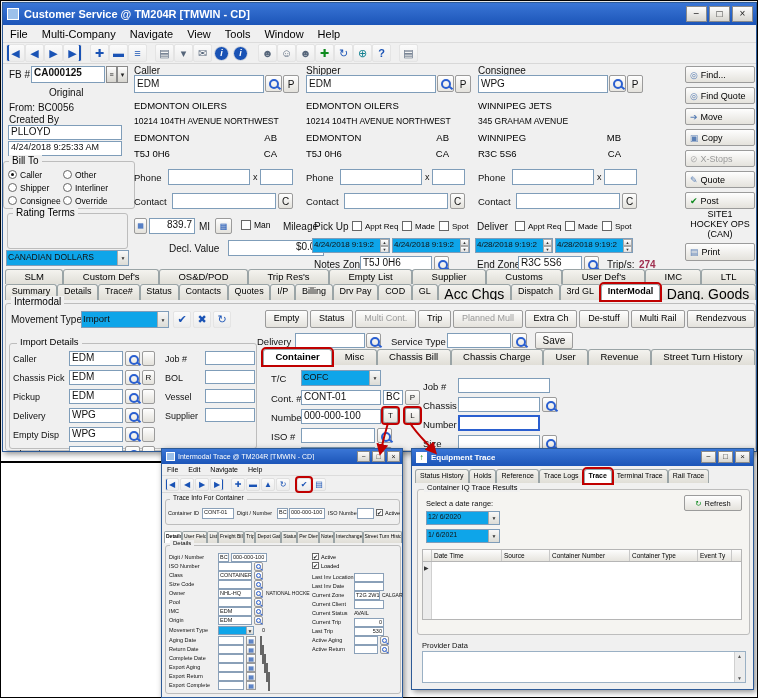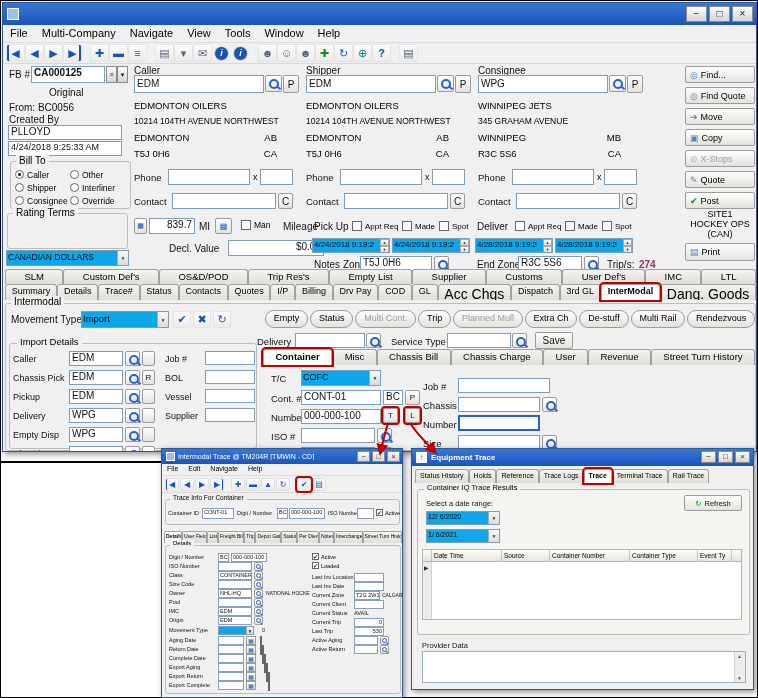--- a/index.html
+++ b/index.html
@@ -6,21 +6,21 @@
 html,body{width:758px;height:698px}
 body{font-family:"Liberation Sans",sans-serif;background:#fff;position:relative;overflow:hidden}
 .screen{position:absolute;inset:0;border:1px solid #000;background:#fff}
 .a{position:absolute}
 .win{position:absolute;background:#f0f0f0;border:1px solid #2d5a96;box-shadow:2px 2px 6px rgba(0,0,0,.45)}
 .tbar{position:absolute;left:0;top:0;right:0;background:linear-gradient(180deg,#3a76d6,#1c55b8);color:#fff;display:flex;align-items:center;gap:5px;padding-left:4px}
 .ttl{font-weight:bold;white-space:nowrap;overflow:hidden}
 .appicon{width:12px;height:12px;background:#9cc0ea;border:1px solid #fff;flex:none}
 .wbtns{position:absolute;display:flex;gap:2px}
 .wbtn{background:linear-gradient(#fdfdfd,#d7d5cf);border:1px solid #8a8a8a;color:#222;display:flex;align-items:center;justify-content:center;line-height:1}
-.menubar{position:absolute;display:flex;align-items:flex-start;background:#f0f0f0;border-bottom:1px solid #dcdcdc}
+.menubar{position:absolute;display:flex;align-items:center;background:#f0f0f0;border-bottom:1px solid #dcdcdc}
 .mi{padding:2px 7px;font-size:11px;white-space:nowrap}
 .toolbar{position:absolute;display:flex;align-items:center;background:#f0f0f0;border-bottom:1px solid #d8d8d8;padding-left:3px}
 .tbi{width:19px;height:18px;display:flex;align-items:center;justify-content:center;font-size:11px;color:#1a53b5;border:1px solid #e4e4e4;border-radius:2px;background:linear-gradient(#fbfbfb,#ececec);flex:none}
 .tbi.gap{margin-left:8px}
 .tbi.bar-left{box-shadow:inset 2px 0 #1a53b5}
 .tbi.bar-right{box-shadow:inset -2px 0 #1a53b5}
 .tbi.green{color:#0f8a1f}.tbi.teal{color:#0f7f8f}.tbi.dark{color:#55657a}.tbi.bold{font-weight:bold}
 .tbi.circle{color:#fff;background:#1a53b5;border-radius:50%;font-style:italic;font-weight:bold;font-size:9px;width:15px;height:15px;margin:0 2px}
 .lbl{position:absolute;font-size:10px;white-space:nowrap;color:#111}
 .inp{position:absolute;background:#fff;border:1px solid #7f9db9;font-size:10px;padding:0 2px;white-space:nowrap;overflow:hidden;color:#111}
@@ -58,21 +58,21 @@
 .spin i.dn::before{content:"▼"}
 .party{position:relative;width:171px;height:196px;flex:none}
 .party .lbl,.party .inp,.party .btn,.party .lk{position:absolute}
 .pname{position:absolute;font-size:9.5px;white-space:nowrap}
 .sbtn{position:relative;width:70px;height:17px;margin-bottom:4px;background:linear-gradient(#fefefe,#e4e2dc);border:1px solid #9b9b9b;border-radius:2px;display:flex;align-items:center;gap:3px;padding:0 4px;font-size:9px;white-space:nowrap}
 .sbtn .bi{color:#5a7fb5;font-size:9px}
 .sbtn.green-icon .bi{color:#0f8a1f}
 .sbtn.disabled{color:#9a9a9a}.sbtn.disabled .bi{color:#b0b0b0}
 .slin{width:70px;text-align:center;font-size:9px;white-space:nowrap}
 .abtns{position:absolute;display:flex;gap:2px}
-.abtn{flex:1 1 auto;min-width:0;background:linear-gradient(#fefefe,#e4e2dc);border:1px solid #9b9b9b;border-radius:9px;font-size:9px;text-align:center;padding:2px 2px;white-space:nowrap;overflow:hidden}
+.abtn{flex:1 1 auto;min-width:0;background:linear-gradient(#fefefe,#e4e2dc);border:1px solid #9b9b9b;border-radius:2px;font-size:9px;text-align:center;padding:2px 2px;white-space:nowrap;overflow:hidden}
 .abtn.disabled{color:#9a9a9a}
 .idrow{position:relative;height:19px}
 .idrow .lbl{font-size:9px;top:3px;left:0}
 .trips{color:#a03050;font-weight:bold}
 .calb{position:absolute;background:linear-gradient(#fff,#e9e7e1);border:1px solid #9b9b9b;display:flex;align-items:center;justify-content:center}
 .calb::before{content:"▦";font-size:6px;color:#1a53b5}
 .tlbl{position:absolute;font-size:5.5px;white-space:nowrap;overflow:hidden;color:#111}
 .tinp{position:absolute;background:#fff;border:1px solid #8aa0b8;font-size:5.5px;padding:0 1px;white-space:nowrap;overflow:hidden;color:#111}
 .ttab{flex:1 1 auto;min-width:0;overflow:hidden;font-size:5px;padding:1px 1px;text-align:center;border:1px solid #9aa4a6;border-bottom:none;border-radius:2px 2px 0 0;background:linear-gradient(#f4f3ef,#e0ded7);white-space:nowrap}
 .ttab.selected{background:#fff;font-weight:bold}
@@ -90,20 +90,21 @@
 .sb::after{content:"▼";position:absolute;bottom:1px;left:2px;font-size:5px;color:#555}
 </style>
 </head>
 <body>
 
 <div class="screen">
 
   <div class="win" id="main-win" style="left:1px;top:1px;width:755px;height:450px;overflow:hidden">
     <div class="tbar" style="height:22px">
       <span class="appicon"></span>
+      <span class="ttl" style="font-size:11px">Customer Service @ TM204R [TMWIN - CD]</span>
       <span class="wbtns" style="right:3px;top:3px">
         <span class="wbtn" style="width:21px;height:16px;font-size:10px">−</span>
         <span class="wbtn" style="width:21px;height:16px;font-size:10px">□</span>
         <span class="wbtn" style="width:21px;height:16px;font-size:10px">×</span>
       </span>
     </div>
     <div class="menubar" style="left:0;top:22px;right:0;height:18px">
 
     <span class="mi">File</span>
         <span class="mi">Multi-Company</span>
@@ -143,21 +144,21 @@
 
     <span class="wbtn" style="width:11px;height:17px;font-size:7px">≡</span>
         <span class="wbtn" style="width:11px;height:17px;font-size:7px">▾</span>
       </span>
     <span class="lbl" style="left:46px;top:84px">Original</span>
     <span class="lbl" style="left:6px;top:99px">From: BC0056</span>
     <span class="lbl" style="left:6px;top:111px">Created By</span>
     <span class="inp" style="left:5px;top:122px;width:114px;height:15px">PLLOYD</span>
     <span class="inp" style="left:5px;top:138px;width:114px;height:15px;font-size:9px">4/24/2018 9:25:33 AM</span>
 
-    <div class="grp" style="left:7px;top:158px;width:121px;height:48px">
+    <div class="grp" style="left:0;top:158px;width:132px;height:48px">
       <span class="glab" style="top:-7px;left:5px">Bill To</span>
       <div style="display:flex;flex-wrap:wrap;padding:6px 0 0 4px">
 
       <label class="ropt sel">
             <span class="radio"></span>
             <span>Caller</span>
           </label>
           <label class="ropt">
             <span class="radio"></span>
             <span>Other</span>

